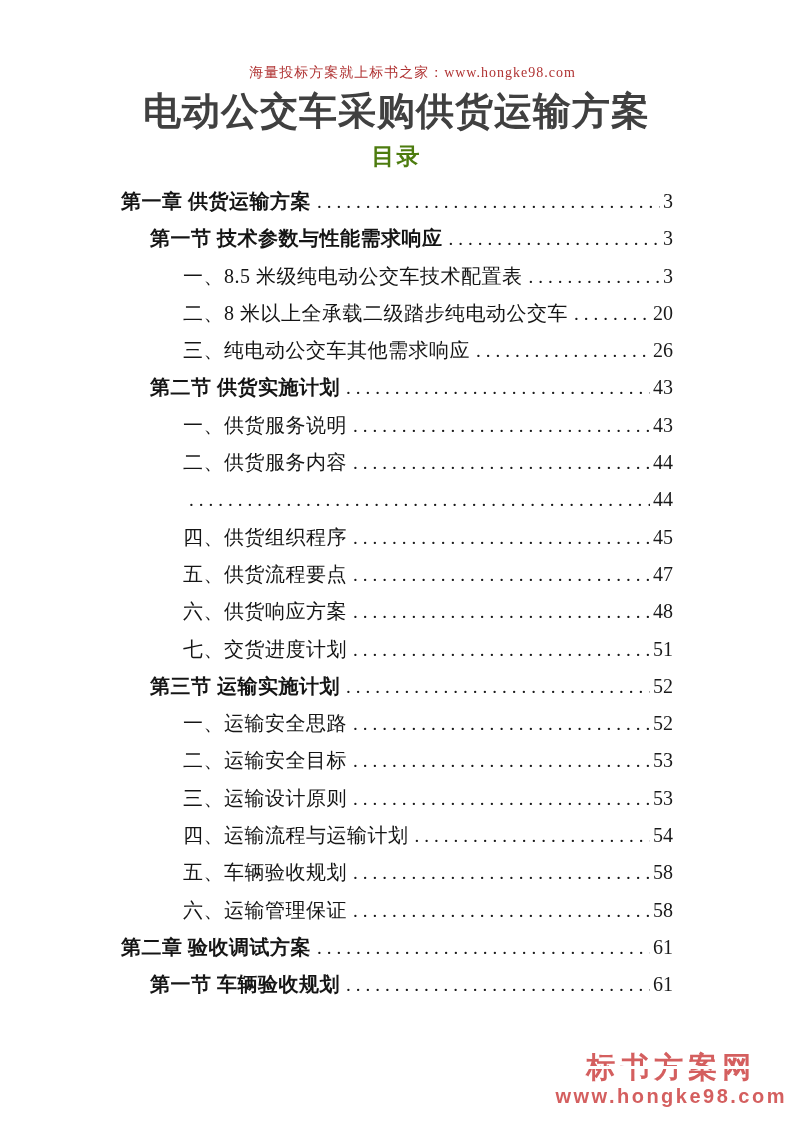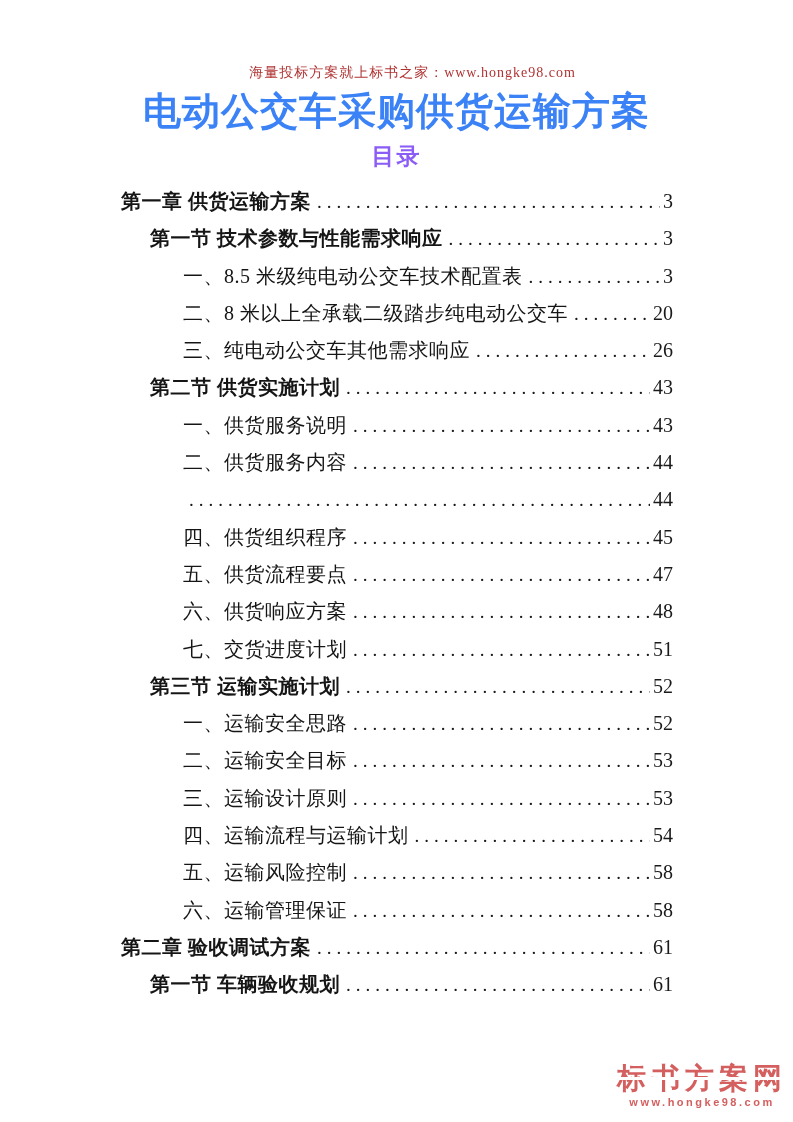--- a/index.html
+++ b/index.html
@@ -27,32 +27,32 @@
   }
 
   
   .doc-title {
     position: absolute;
     top: 86px; left: 0; right: 0;
     text-align: center;
     font-size: 38px;
     font-weight: bold;
     letter-spacing: 1px;
-    color: #3b82f6;
+    color: #404040;
   }
 
   
   .toc-heading {
     position: absolute;
     top: 141px; left: 0; right: 0;
     text-align: center;
     font-size: 23px;
     font-weight: bold;
     letter-spacing: 2px;
-    color: #8b5cf6;
+    color: #4d7c0f;
   }
 
   
   .toc-list {
     position: absolute;
     top: 183px;
     left: 121px;
     width: 552px;
   }
   .toc-row {
@@ -107,21 +107,21 @@
   
   .logo-name::after {
     content: "";
     position: absolute;
     left: 0; right: 0;
     top: 14px;
     height: 3px;
     background: #ffffff;
   }
   .logo-url {
-    font-size: 11px;
+    font-size: 20px;
     font-weight: bold;
     letter-spacing: 2.5px;
     margin-top: 1px;
   }
 </style>
 </head>
 <body>
 
 <div class="page">
 
@@ -216,21 +216,21 @@
         <span class="toc-text">三、运输设计原则</span>
         <span class="toc-dots">......................................................................</span>
         <span class="toc-page">53</span>
       </div>
       <div class="toc-row level3">
         <span class="toc-text">四、运输流程与运输计划</span>
         <span class="toc-dots">......................................................................</span>
         <span class="toc-page">54</span>
       </div>
       <div class="toc-row level3">
-        <span class="toc-text">五、运输风险控制</span>
+        <span class="toc-text">五、车辆验收规划</span>
         <span class="toc-dots">......................................................................</span>
         <span class="toc-page">58</span>
       </div>
       <div class="toc-row level3">
         <span class="toc-text">六、运输管理保证</span>
         <span class="toc-dots">......................................................................</span>
         <span class="toc-page">58</span>
       </div>
       <div class="toc-row level1 bold">
         <span class="toc-text">第二章 验收调试方案</span>

